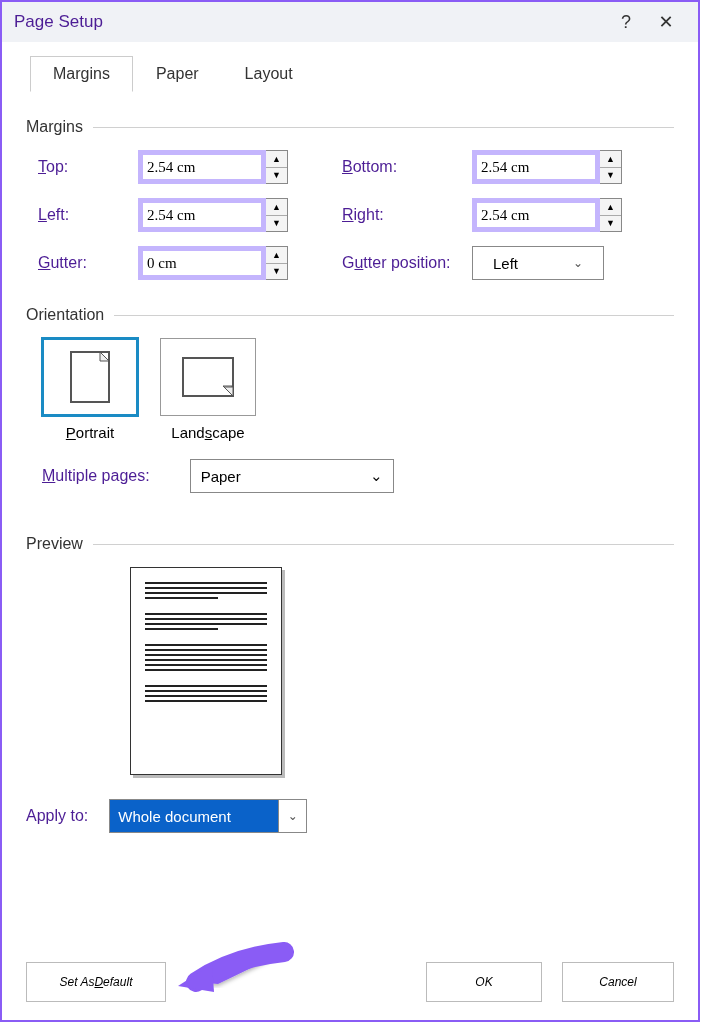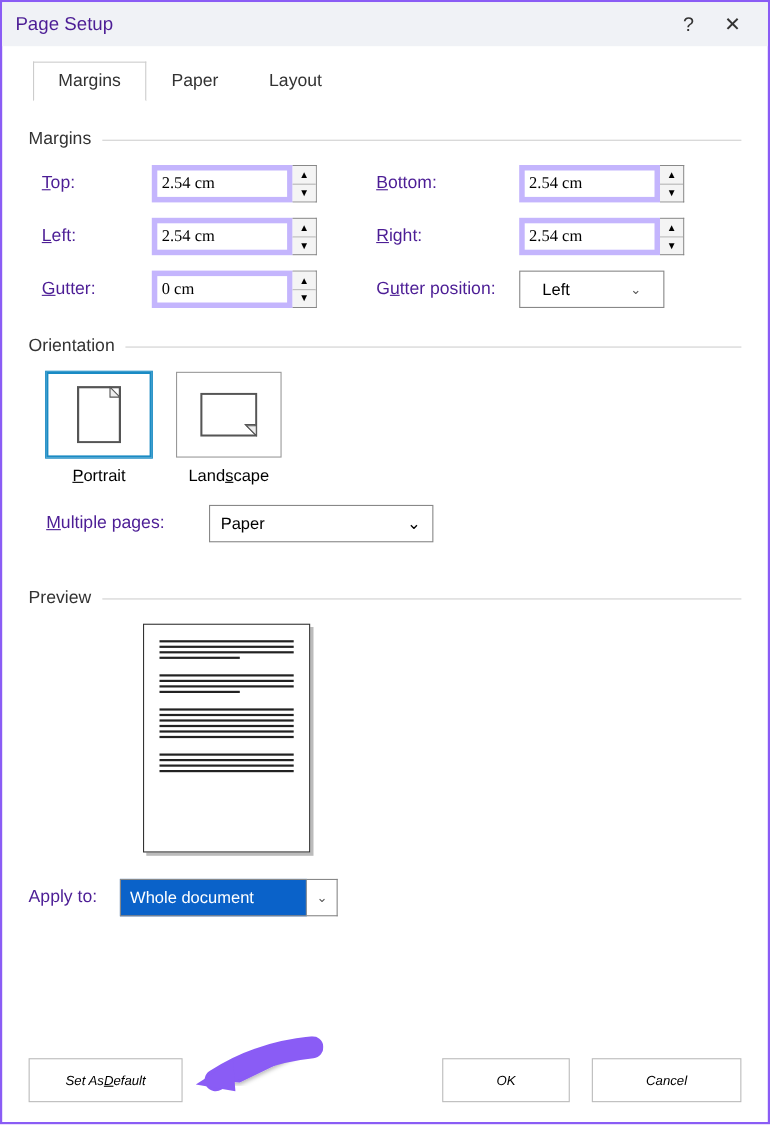--- a/index.html
+++ b/index.html
@@ -38,21 +38,21 @@
 .preview-box .pl.short { width: 60%; }
 .preview-box .gap { height: 8px; background: transparent; }
 .apply-row { display: flex; align-items: center; gap: 10px; margin: 24px 0 0 0; }
 .apply-sel { display: flex; height: 34px; padding-left: 11px; }
 .apply-sel .val { width: 170px; border: 1px solid #888; background: #0a62c9; color: #fff; display: flex; align-items: center; padding: 0 8px; font-size: 15px; }
 .apply-sel .chevbox { width: 28px; border: 1px solid #888; border-left: none; display: flex; align-items: center; justify-content: center; font-size: 12px; color: #555; cursor: pointer; background:#fff;}
 .button-row { position: absolute; left: 0; right: 0; bottom: 18px; display: flex; padding: 0 24px; gap: 20px; }
 .btn { height: 40px; border: 1px solid #bbb; background: #fff; font-size: 12px; display: flex; align-items: center; justify-content: center; cursor: pointer; font-style: italic; }
 .btn.default { width: 140px; }
 .btn.ok { width: 116px; margin-left: auto; text-align: right; }
-.btn.cancel { width: 136px; }
+.btn.cancel { width: 112px; }
 .arrow-anno { position: absolute; left: 172px; bottom: 8px; pointer-events: none; }
 </style>
 </head>
 <body>
 
 <div class="window">
 
   <div class="titlebar">
     <div class="title">Page Setup</div>
     <div class="help-btn">?</div>

